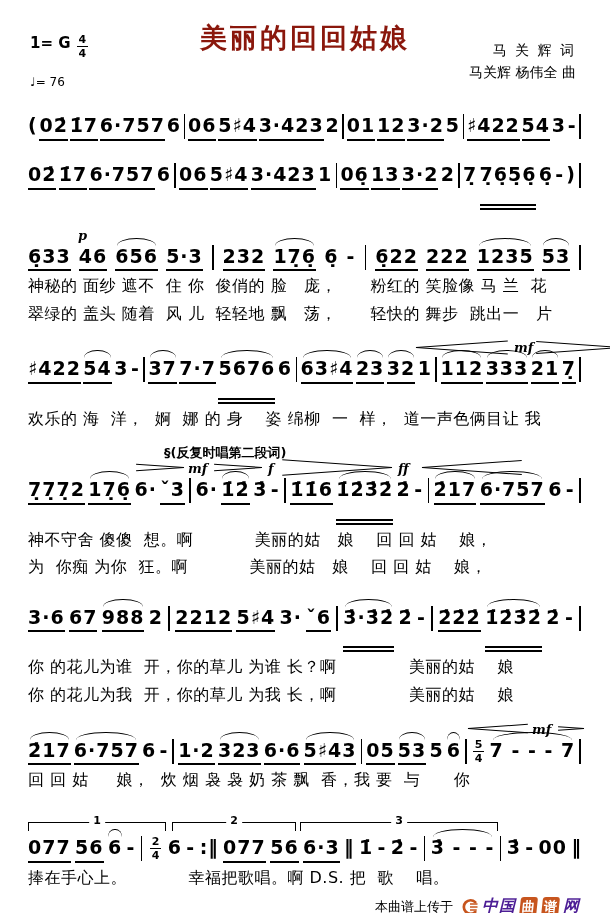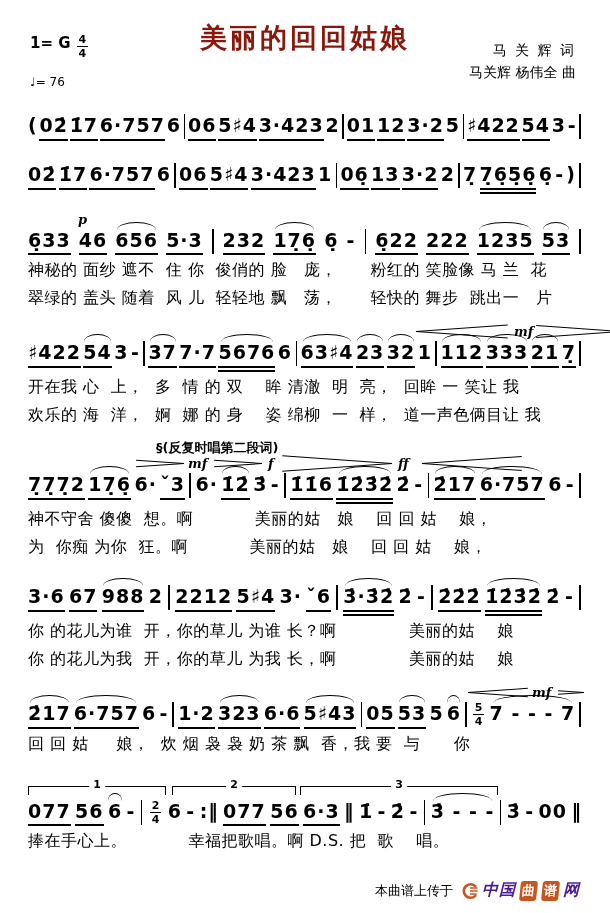--- a/index.html
+++ b/index.html
@@ -32,21 +32,21 @@
   .hp.d i.a{transform-origin:right center;transform:rotate(4deg);}
   .hp.d i.b{transform-origin:right center;transform:rotate(-4deg);}
   .voltaRow{position:relative;height:17px;}
   .volta{position:absolute;top:5px;border-top:1.5px solid #000;border-left:1.5px solid #000;border-right:1.5px solid #000;height:8px;}
   .volta b{position:absolute;left:50%;top:-9px;transform:translateX(-50%);background:#fff;
            padding:0 4px;font-size:11px;font-weight:bold;line-height:13px;}
   .notes{display:flex;justify-content:space-between;align-items:flex-start;
          font-weight:bold;font-size:19px;line-height:1.25;margin-top:2px;}
   .nt{position:relative;white-space:pre;letter-spacing:1px;}
   .nt.u1{border-bottom:2px solid #000;padding-bottom:1px;}
-  .nt.u2{border-bottom:6px double #000;padding-bottom:1px;}
+  .nt.u2{border-bottom:6px double #000;padding-bottom:17px;}
   .nt.arc::before{content:'';position:absolute;left:4%;right:4%;top:-7px;height:7px;
                   border-top:1.6px solid #000;border-radius:50% 50% 0 0/100% 100% 0 0;}
   .bar{width:1.6px;height:25px;background:#000;margin:0 1px;flex:none;align-self:flex-start;}
   .lyr{font-size:16px;line-height:1.6;white-space:pre;letter-spacing:.5px;margin-top:2px;}
   
   .footer{margin-top:auto;display:flex;justify-content:flex-end;align-items:center;gap:8px;
           padding:6px 2px 4px;font-size:13px;}
   .logo{display:flex;align-items:center;gap:3px;}
   .logo .zg,.logo .wang{font-weight:bold;font-style:italic;font-size:16px;color:#4c1d95;letter-spacing:1px;}
   .logo .box{display:inline-block;background:#c7551e;color:#fff;font-weight:bold;font-size:13px;
@@ -173,26 +173,25 @@
           <span class="nt u1 arc">23</span>
           <span class="nt u1 arc">32</span>
           <span class="nt">1</span>
           <span class="bar"></span>
           <span class="nt u1 arc">112</span>
           <span class="nt u1 arc">333</span>
           <span class="nt u1 arc">21</span>
           <span class="nt u1">7̣</span>
           <span class="bar"></span>
         </div>
-        <div class="lyr">开在我 心  上，  多  情 的 双    眸 清澈  明  亮，  回眸 一 笑让 我</div>
         <div class="lyr">欢乐的 海  洋，  婀  娜 的 身    姿 绵柳  一  样，  道一声色俩目让 我</div>
       </div>
       <div class="system" style="margin-top: 12px;">
         <div class="segnoRow">
-          <span style="left: 128px; text-align: right;">§(反复时唱第二段词)</span>
+          <span style="left: 136px; text-align: right;">§(反复时唱第二段词)</span>
         </div>
         <div class="aboveRow">
           <span class="hp d" style="left: 108px; width: 48px;">
             <i class="a"></i>
             <i class="b"></i>
           </span>
           <span class="dyn" style="left: 160px;">mf</span>
           <span class="hp d" style="left: 186px; width: 48px;">
             <i class="a"></i>
             <i class="b"></i>

